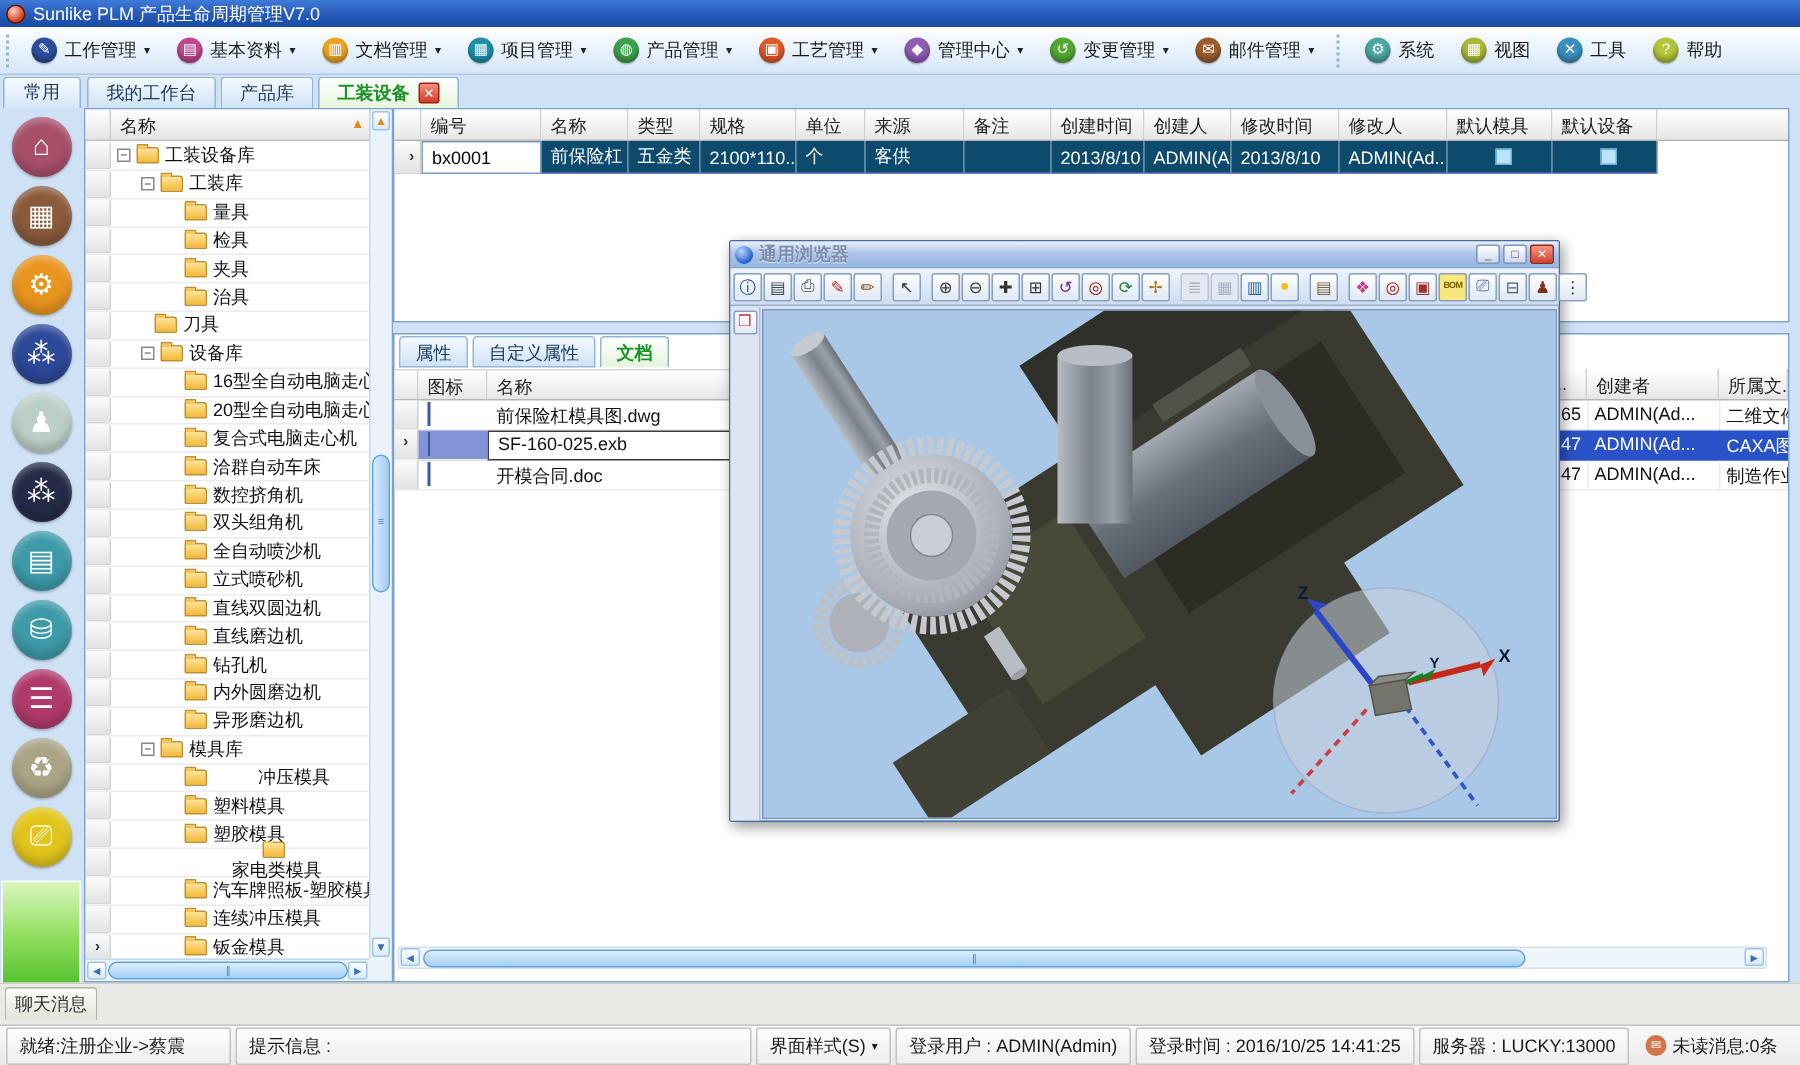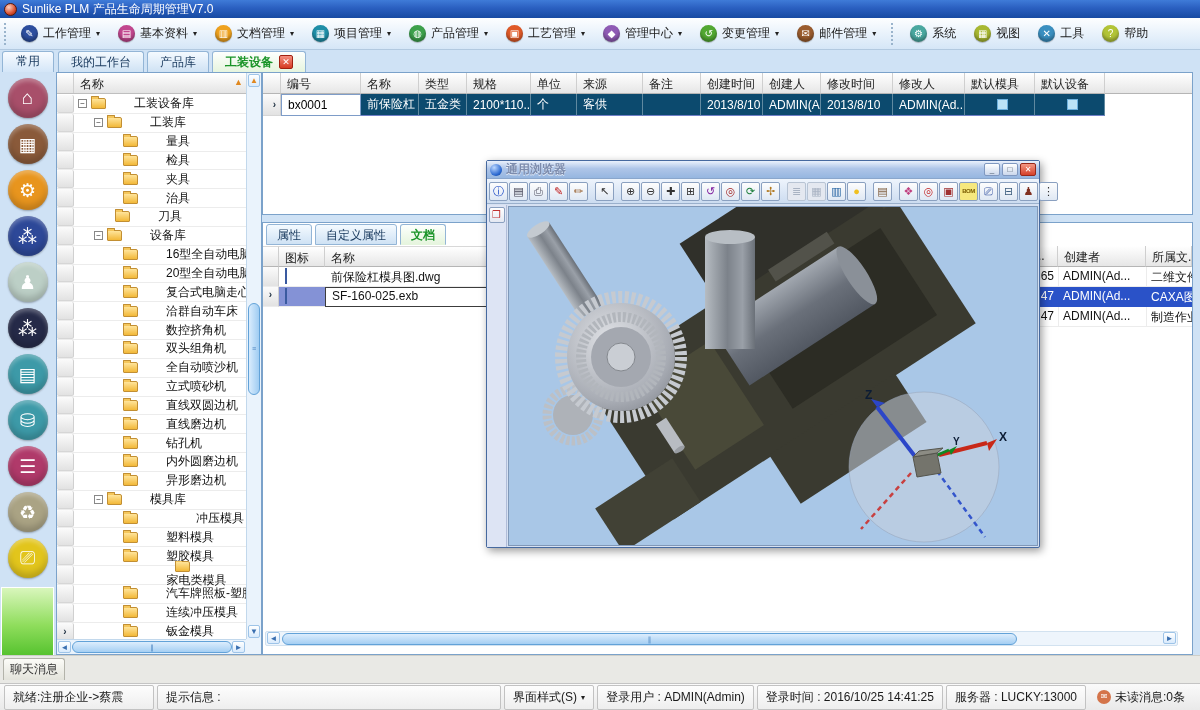--- a/index.html
+++ b/index.html
@@ -60,21 +60,21 @@
   .strip-cell { width:17px; align-self:stretch; flex:none; background:linear-gradient(#fbfbfb,#e2e2e2);
     border-right:1px solid #d0d0d0; border-bottom:1px solid #d6d6d6; border-radius:2px;
     font-size:10px; color:#234; text-align:center; line-height:17px; font-weight:bold; }
   .tree-content { display:flex; align-items:center; overflow:hidden; white-space:nowrap; flex:1; }
   .expander { width:9px; height:9px; border:1px solid #888; background:#fff; font-size:8px; line-height:7px;
     text-align:center; margin-right:4px; color:#333; flex:none; }
   .folder { width:15px; height:11px; background:linear-gradient(#ffe49a,#f2b838); border:1px solid #c28f33;
     border-radius:1px 2px 1px 1px; position:relative; margin-right:4px; flex:none; }
   .folder:before { content:""; position:absolute; top:-3px; left:-1px; width:6px; height:2px;
     background:#f5c75c; border:1px solid #c28f33; border-bottom:none; border-radius:1px 1px 0 0; }
-  .tree-label { overflow:hidden; white-space:nowrap; color:#111;margin-left:24px; }
+  .tree-label { overflow:hidden; white-space:nowrap; color:#111; }
 
   
   .vscroll { position:absolute; right:0; top:0; bottom:15px; width:15px; background:#eaf3fc; border-left:1px solid #c2d8ec; }
   .vscroll .arr { position:absolute; left:1px; width:12px; height:13px; text-align:center; font-size:8px; color:#3a6fb0;
     background:linear-gradient(#ffffff,#d8eafc); border:1px solid #9ec4e8; border-radius:2px; line-height:12px; }
   .vscroll .arr.up { top:1px; color:#e08820; }
   .vscroll .arr.down { bottom:1px; }
   .vthumb { position:absolute; left:1px; width:12px; background:linear-gradient(90deg,#d9ecfd,#9fccf2);
     border:1px solid #62a2d8; border-radius:6px; color:#4a84c0; font-size:7px; text-align:center; }
   .hscroll { position:absolute; left:0; bottom:0; right:15px; height:15px; background:#eaf3fc; border-top:1px solid #c2d8ec; }
@@ -311,21 +311,21 @@
         </div>
         <div class="tree-row">
           <span class="strip-cell"></span>
           <div class="tree-content" style="padding-left: 49px;">
             <span class="folder"></span>
             <span class="tree-label">治具</span>
           </div>
         </div>
         <div class="tree-row">
           <span class="strip-cell"></span>
-          <div class="tree-content" style="padding-left: 41px; text-align: center;">
+          <div class="tree-content" style="padding-left: 29px; text-align: center;">
             <span class="folder"></span>
             <span class="tree-label">刀具</span>
           </div>
         </div>
         <div class="tree-row">
           <span class="strip-cell"></span>
           <div class="tree-content" style="padding-left: 20px;">
             <span class="expander">−</span>
             <span class="folder"></span>
             <span class="tree-label">设备库</span>
@@ -548,20 +548,25 @@
       <div id="doc-rows">
           <div class="g-row">
             <span class="d-cell selcol" style="width: 16px;"></span>
             <span class="d-cell" style="width: 46px;"><span class="file-icon fi-dwg"><i></i></span></span>
             <span class="d-cell" style="width: 166px;">前保险杠模具图.dwg</span>
           </div>
           <div class="g-row">
             <span class="d-cell selcol" style="width: 16px;">›</span>
             <span class="d-cell iconsel" style="width: 46px;"><span class="file-icon fi-exb"><i></i></span></span>
             <span class="d-cell editname" style="width: 166px;">SF-160-025.exb</span>
+          </div>
+          <div class="g-row">
+            <span class="d-cell selcol" style="width: 16px;"></span>
+            <span class="d-cell" style="width: 46px;"><span class="file-icon fi-doc"><i></i></span></span>
+            <span class="d-cell" style="width: 166px;">开模合同.doc</span>
           </div>
         </div>
     </div>
     <div class="right-grid">
       <div class="g-row" id="rg-head">
           <span class="gh-cell" style="width: 26px;">..</span>
           <span class="gh-cell" style="width: 88px;">创建者</span>
           <span class="gh-cell" style="width: 44px; flex: 1 1 0%;">所属文..</span>
         </div>
       <div id="rg-rows">

